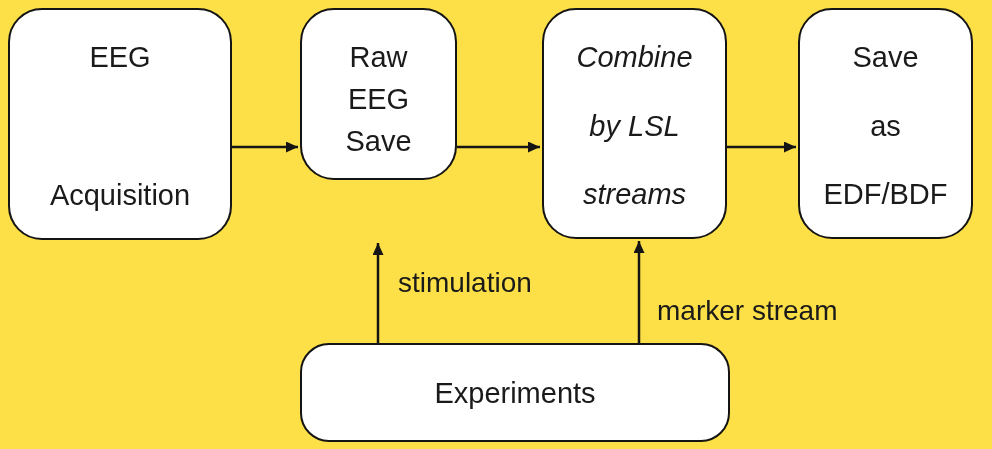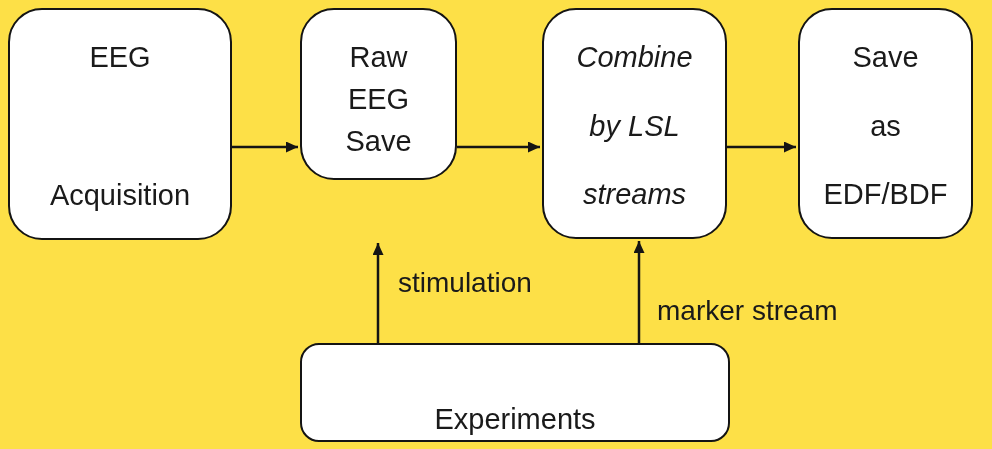--- a/index.html
+++ b/index.html
@@ -33,22 +33,22 @@
     justify-content: space-between;
     text-align: center;
     font-size: 29px;
     line-height: 42px;
   }
   .node.process {
     border-radius: 34px;
     padding: 26px 6px 22px 6px;
   }
   .node.wide {
-    border-radius: 19px;
-    justify-content: flex-end;
+    border-radius: 29px;
+    justify-content: center;
     padding: 0;
   }
   .node-line { display: block; white-space: nowrap; }
   #node-eeg-acquisition-board { left: 8px;   top: 8px;  width: 224px; height: 232px; }
   #node-raw-eeg-data          { left: 300px; top: 8px;  width: 157px; height: 172px; }
   #node-combine-streams       { left: 542px; top: 8px;  width: 185px; height: 231px; font-style: italic; }
   #node-save-as-edf-bdf       { left: 798px; top: 8px;  width: 175px; height: 231px; }
   #node-experiments           { left: 300px; top: 343px; width: 430px; height: 99px; }
   .edge-label {
     position: absolute;

